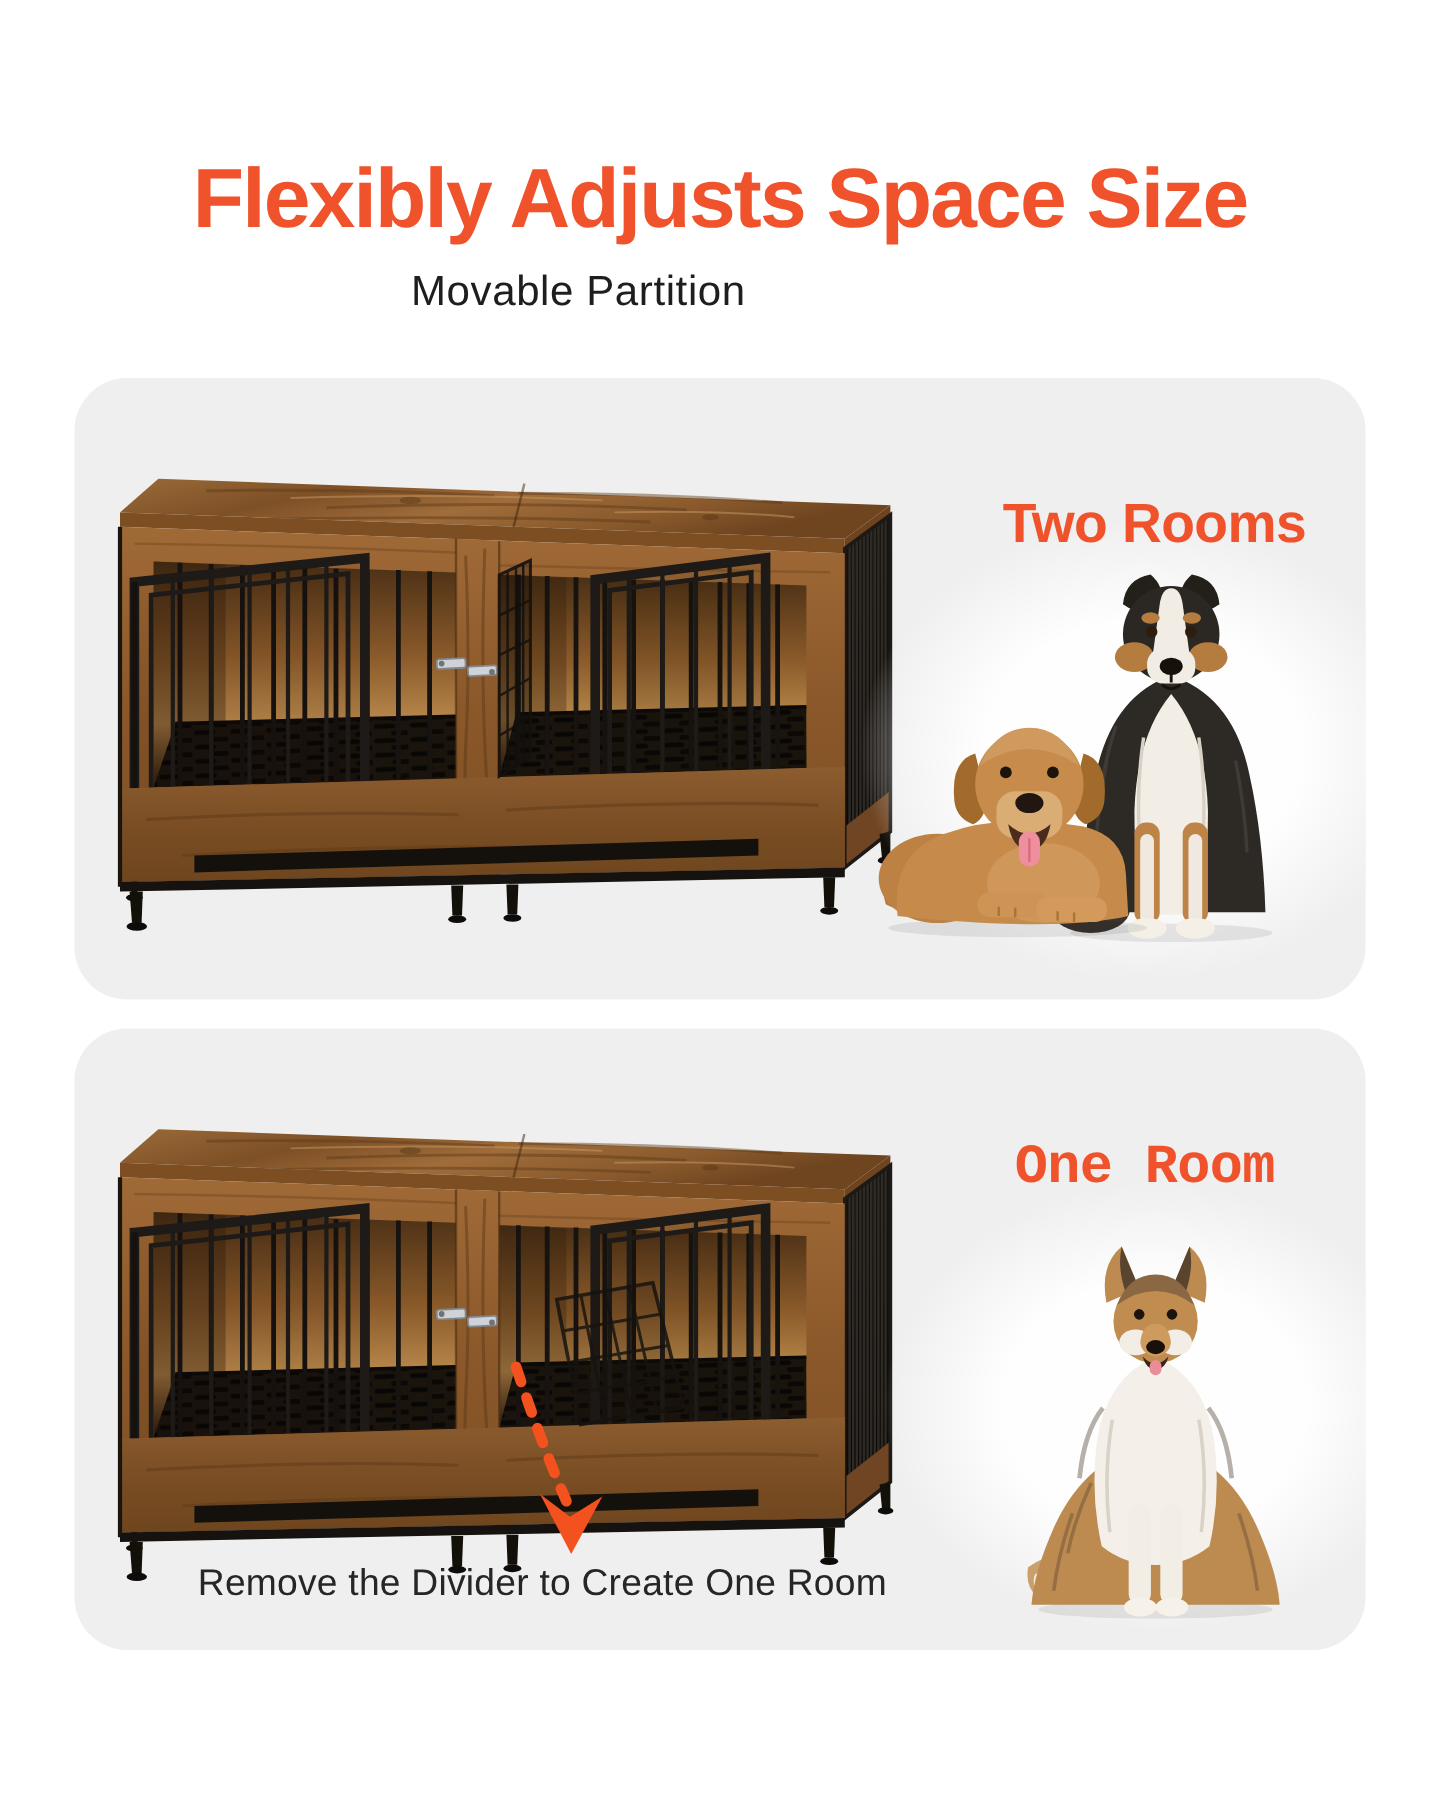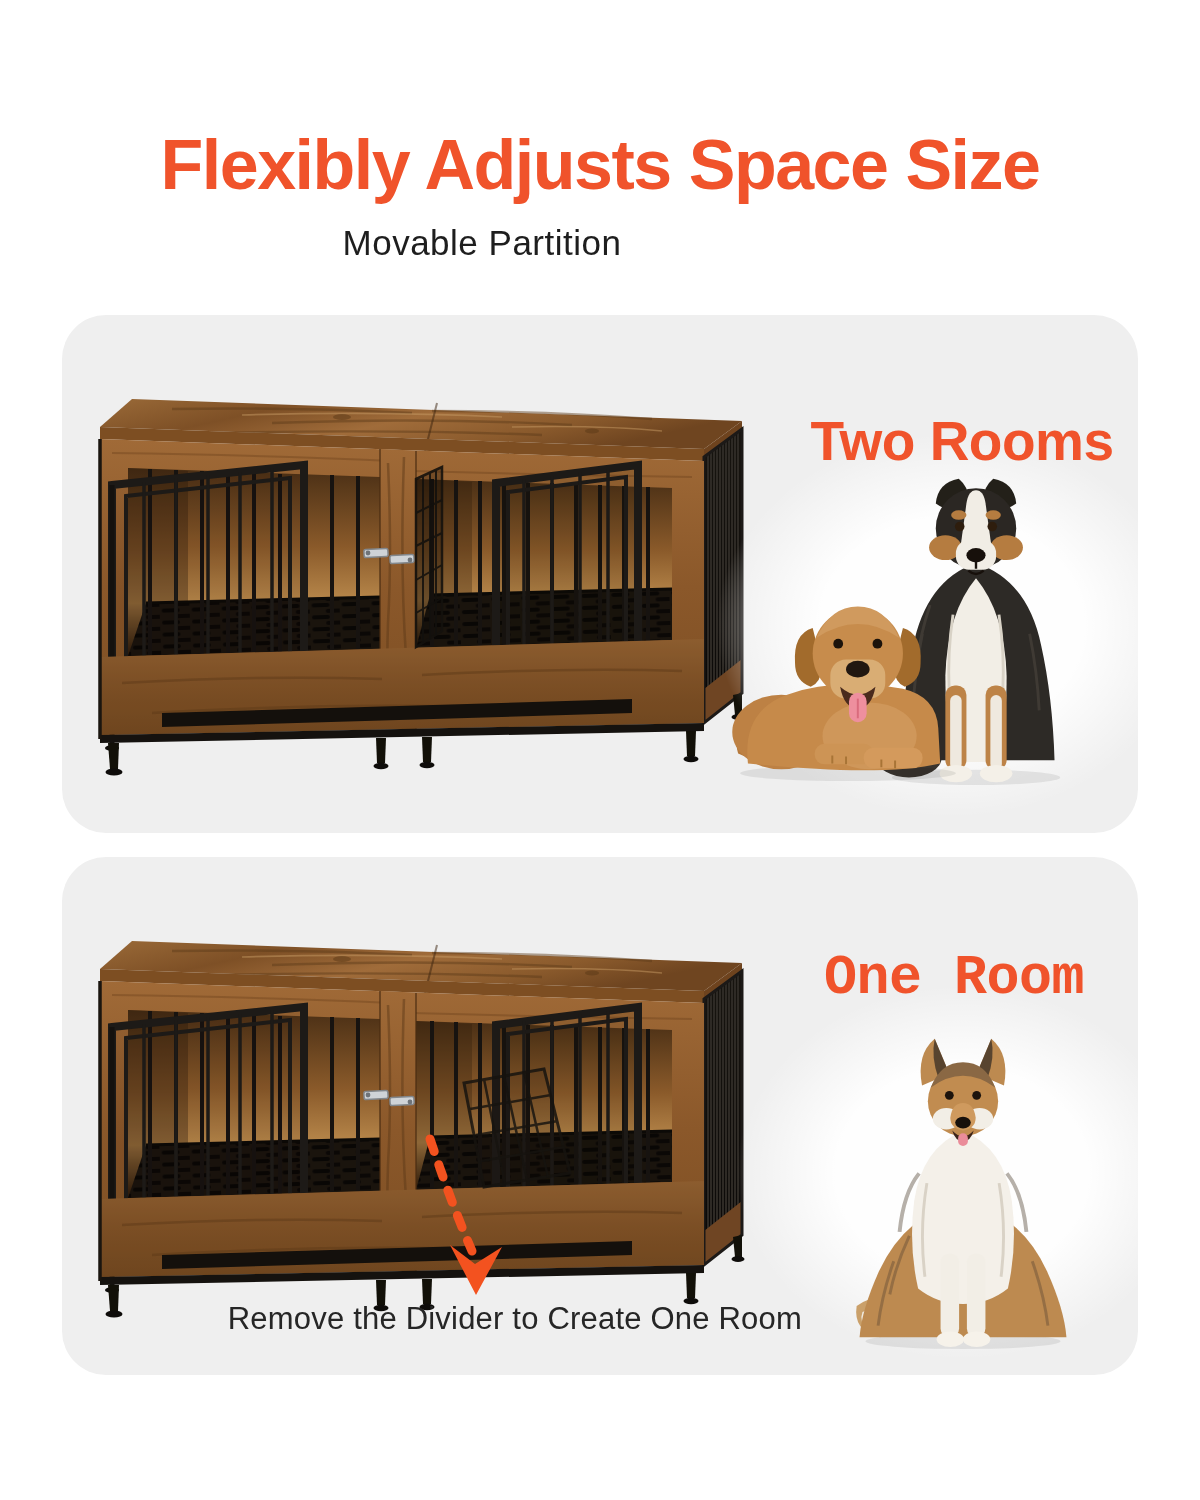--- a/index.html
+++ b/index.html
@@ -9,26 +9,26 @@
   .page-title{position:absolute;left:0;top:82px;width:1200px;text-align:center;
     font-size:70px;font-weight:bold;letter-spacing:-1.5px;color:#F0532B;line-height:1.05;}
   .page-subtitle{position:absolute;left:0;top:188px;width:964px;text-align:center;
     font-size:35px;font-weight:400;color:#1E1E1E;letter-spacing:0.5px;}
 
   .panel{position:absolute;left:62px;width:1076px;height:518px;background:#EFEFEF;
     border-radius:44px;overflow:hidden;}
   .panel.p1{top:315px;}
   .panel.p2{top:857px;}
 
-  .room-label{position:absolute;font-size:55px;font-weight:bold;color:#F0532B;
+  .room-label{position:absolute;font-size:46px;font-weight:bold;color:#F0532B;
     letter-spacing:-0.5px;text-align:center;width:340px;}
   .p1 .room-label{left:730px;top:94px;}
   .p2 .room-label{left:722px;top:90px;font-family:Liberation Mono, monospace;}
 
-  .caption{position:absolute;left:40px;top:444px;width:700px;text-align:right;
+  .caption{position:absolute;left:40px;top:444px;width:700px;text-align:center;
     font-size:31px;color:#262626;letter-spacing:0.2px;}
 
   .crate{position:absolute;left:30px;top:78px;width:700px;height:400px;}
 
   .glow{position:absolute;border-radius:50%;
     background:radial-gradient(closest-side, rgba(255,255,255,0.97) 55%, rgba(255,255,255,0));}
   .p1 .glow{left:655px;top:118px;width:470px;height:385px;}
   .p2 .glow{left:675px;top:128px;width:450px;height:375px;}
 
   .dog{position:absolute;}

